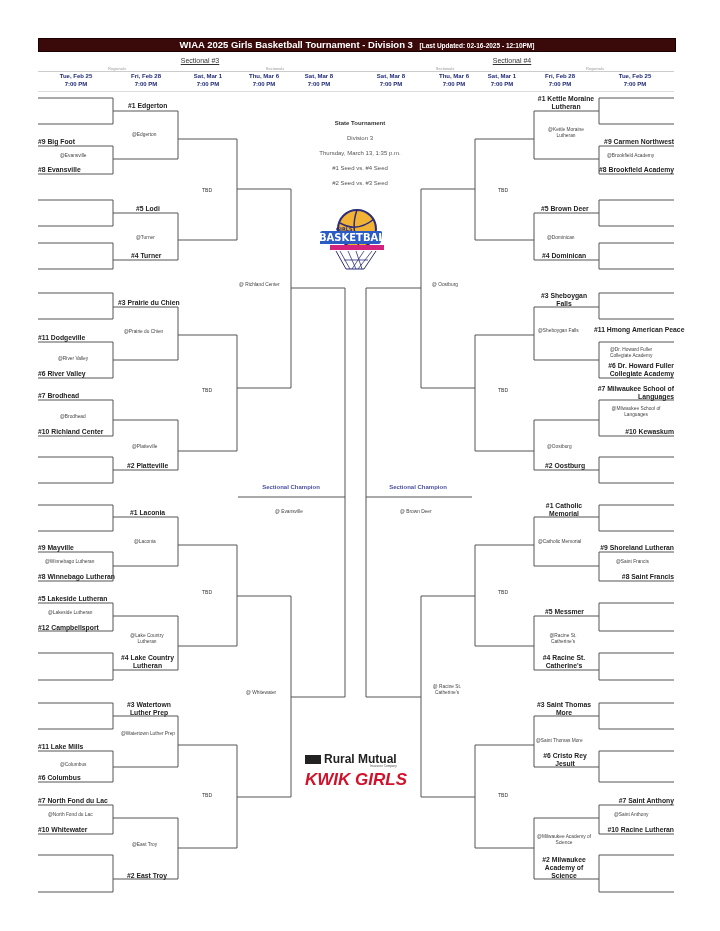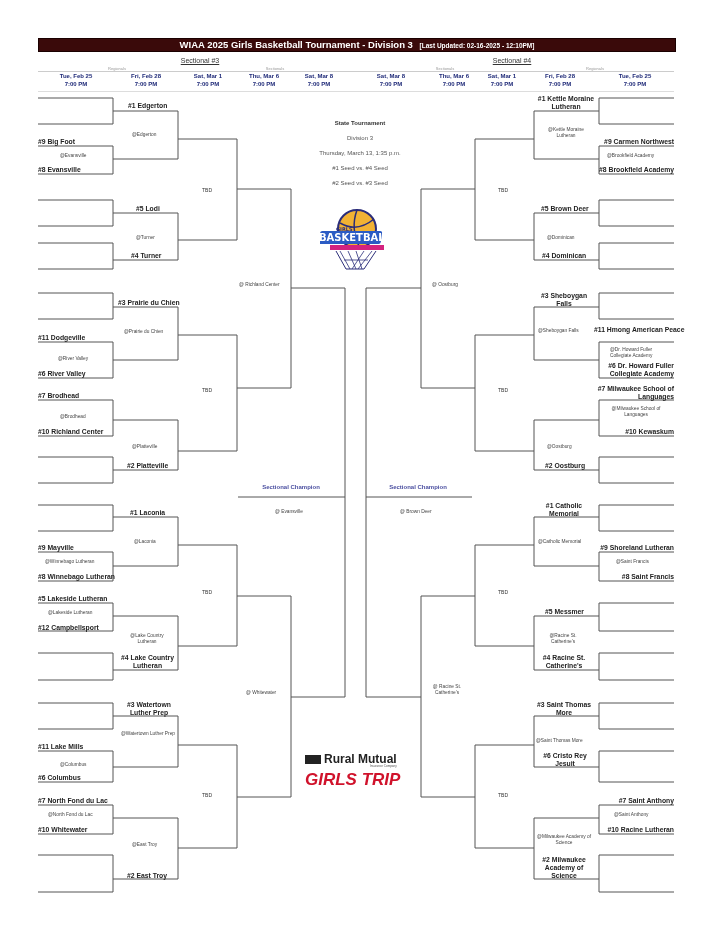--- a/index.html
+++ b/index.html
@@ -231,21 +231,21 @@
   <rect x="10" y="40" width="54" height="5" fill="#d4237f"></rect>
   <path d="M16 46 L26 64 L44 64 L56 46" stroke="#2b2d7a" stroke-width="1" fill="none"></path>
   <path d="M20 46 L30 64 M28 46 L36 64 M36 46 L42 64 M44 46 L32 64 M52 46 L38 64 M24 55 H48" stroke="#2b2d7a" stroke-width="0.8" fill="none"></path>
   <text x="16" y="26" font-family="DejaVu Sans, sans-serif" font-weight="bold" font-size="5" fill="#2b2d7a">GIRLS</text>
 </svg>
 
 <div class="sponsor1">
   <span style="display:inline-block;width:16px;height:9px;background:#222;margin-right:3px;vertical-align:middle;"></span><span>Rural Mutual</span>
   <span class="sub">Insurance Company</span>
 </div>
-<div class="sponsor2">GIRLS TRIP</div>
+<div class="sponsor2">KWIK GIRLS</div>
 
 <div class="t tw" style="left:530px;top:95px;width:72px;">#1 Kettle Moraine Lutheran</div>
 <div class="v vw" style="left:538px;top:127px;width:56px;">@Kettle Moraine Lutheran</div>
 <div class="t tr" style="left:594px;top:138px;width:80px;">#9 Carmen Northwest</div>
 <div class="v" style="left:607px;top:153px;">@Brookfield Academy</div>
 <div class="t tr" style="left:594px;top:166px;width:80px;">#8 Brookfield Academy</div>
 <div class="tbd" style="left:498px;top:187px;">TBD</div>
 <div class="t" style="left:541px;top:205px;">#5 Brown Deer</div>
 <div class="v" style="left:547px;top:235px;">@Dominican</div>
 <div class="t" style="left:542px;top:252px;">#4 Dominican</div>

